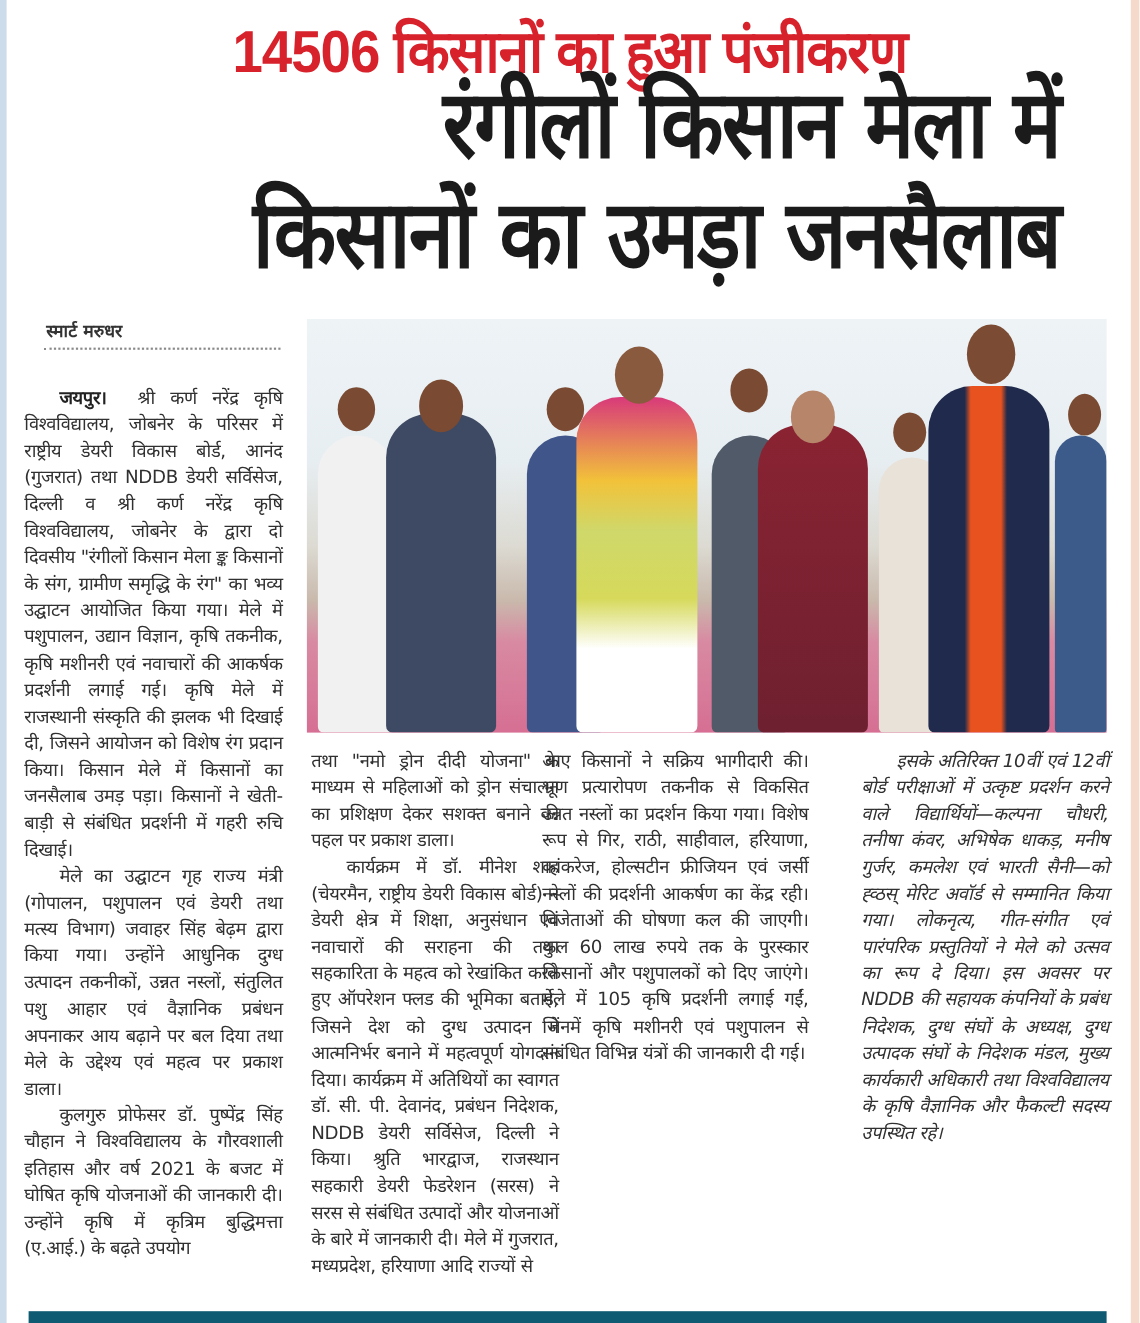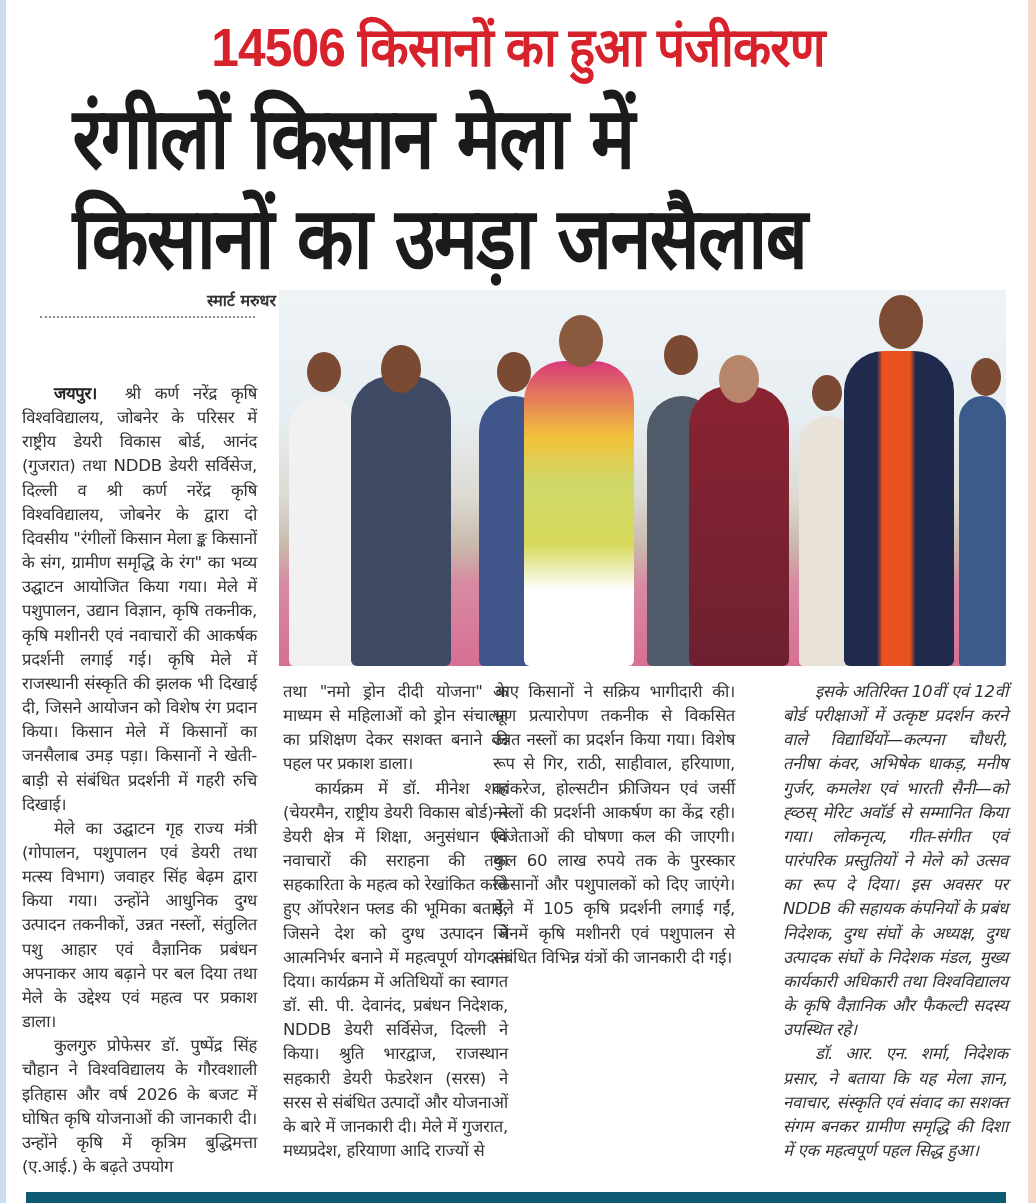--- a/index.html
+++ b/index.html
@@ -11,36 +11,36 @@
   }
   .left-strip { position:absolute; left:0; top:0; width:6px; height:1203px; background:#cddceb; }
   .right-strip { position:absolute; right:0; top:0; width:8px; height:1203px; background:#f5dacb; }
   .sub-head {
     position:absolute; left:0; width:1036px; top:14px; text-align:center;
     font-family:"Liberation Sans Narrow","Liberation Sans", sans-serif;
     font-weight:bold; font-size:54px; line-height:66px; color:#d7222c;
     letter-spacing:-1px; transform:scaleX(0.92);
   }
   .main-head {
-    position:absolute; left:0; width:1036px; top:88px; text-align:left;
+    position:absolute; left:0; width:1036px; top:64px; text-align:right;
     font-weight:bold; font-size:86px; line-height:100px; color:#1b1b1b;
     letter-spacing:-2px;
   }
   .main-head div { transform:scaleX(0.86); transform-origin:center; }
   .byline {
-    position:absolute; left:56px; width:220px; top:290px; text-align:right;
+    position:absolute; left:42px; width:220px; top:290px; text-align:left;
     font-weight:bold; font-size:16px; line-height:22px; color:#333;
   }
   .byline-rule { position:absolute; left:40px; width:215px; top:316px; border-top:2px dotted #8a8a8a; }
   .col {
     position:absolute; font-size:16.6px; line-height:24.15px; color:#303030;
     text-align:justify; letter-spacing:-0.3px;
   }
   .col p { margin:0; text-indent:32px; }
-  .col p.first { text-indent:32px;margin-top:32px; }
+  .col p.first { text-indent:32px; }
   .dateline { font-weight:bold; color:#222; }
   #col1 { left:22px; top:350px; width:235px; }
   #col2 { left:283px; top:680px; width:225px; }
   #col3 { left:493px; top:680px; width:242px; }
   #col4 { left:783px; top:680px; width:225px;font-style:italic; }
   .photo {
     position:absolute; left:279px; top:290px; width:727px; height:376px; overflow:hidden;
     background:linear-gradient(180deg,#eef3f6 0%,#e7eef2 34%,#dcdad2 55%,#c9b9ac 68%,#d88aa2 78%,#d66f93 100%);
   }
   .photo .figure { position:absolute; bottom:0; border-radius:40px 40px 6px 6px; }
@@ -59,21 +59,21 @@
   <div>रंगीलों किसान मेला में</div>
   <div>किसानों का उमड़ा जनसैलाब</div>
 </div>
 
 <div class="byline">स्मार्ट मरुधर</div>
 <div class="byline-rule"></div>
 
 <div class="col" id="col1">
   <p class="first"><span class="dateline">जयपुर।</span>&nbsp;&nbsp;<span>श्री कर्ण नरेंद्र कृषि विश्वविद्यालय, जोबनेर के परिसर में राष्ट्रीय डेयरी विकास बोर्ड, आनंद (गुजरात) तथा NDDB डेयरी सर्विसेज, दिल्ली व श्री कर्ण नरेंद्र कृषि विश्वविद्यालय, जोबनेर के द्वारा दो दिवसीय "रंगीलों किसान मेला ङ्क किसानों के संग, ग्रामीण समृद्धि के रंग" का भव्य उद्घाटन आयोजित किया गया। मेले में पशुपालन, उद्यान विज्ञान, कृषि तकनीक, कृषि मशीनरी एवं नवाचारों की आकर्षक प्रदर्शनी लगाई गई। कृषि मेले में राजस्थानी संस्कृति की झलक भी दिखाई दी, जिसने आयोजन को विशेष रंग प्रदान किया। किसान मेले में किसानों का जनसैलाब उमड़ पड़ा। किसानों ने खेती-बाड़ी से संबंधित प्रदर्शनी में गहरी रुचि दिखाई।</span></p>
   <p>मेले का उद्घाटन गृह राज्य मंत्री (गोपालन, पशुपालन एवं डेयरी तथा मत्स्य विभाग) जवाहर सिंह बेढ़म द्वारा किया गया। उन्होंने आधुनिक दुग्ध उत्पादन तकनीकों, उन्नत नस्लों, संतुलित पशु आहार एवं वैज्ञानिक प्रबंधन अपनाकर आय बढ़ाने पर बल दिया तथा मेले के उद्देश्य एवं महत्व पर प्रकाश डाला।</p>
-  <p>कुलगुरु प्रोफेसर डॉ. पुष्पेंद्र सिंह चौहान ने विश्वविद्यालय के गौरवशाली इतिहास और वर्ष 2026 के बजट में घोषित कृषि योजनाओं की जानकारी दी। उन्होंने कृषि में कृत्रिम बुद्धिमत्ता (ए.आई.) के बढ़ते उपयोग</p>
+  <p>कुलगुरु प्रोफेसर डॉ. पुष्पेंद्र सिंह चौहान ने विश्वविद्यालय के गौरवशाली इतिहास और वर्ष 2021 के बजट में घोषित कृषि योजनाओं की जानकारी दी। उन्होंने कृषि में कृत्रिम बुद्धिमत्ता (ए.आई.) के बढ़ते उपयोग</p>
 </div>
 
 <div class="photo">
 
   <div class="figure" style="left:10px;width:70px;height:270px;background:#f1f1f1;"></div>
   <div class="head" style="left:28px;top:62px;width:34px;height:40px;"></div>
   <div class="figure" style="left:72px;width:100px;height:290px;background:#3e4a63;"></div>
   <div class="head" style="left:102px;top:55px;width:40px;height:48px;"></div>
   <div class="figure" style="left:200px;width:70px;height:270px;background:#40558a;"></div>
   <div class="head" style="left:218px;top:62px;width:34px;height:40px;"></div>
@@ -95,16 +95,15 @@
   <p style="text-indent:0">तथा "नमो ड्रोन दीदी योजना" के माध्यम से महिलाओं को ड्रोन संचालन का प्रशिक्षण देकर सशक्त बनाने की पहल पर प्रकाश डाला।</p>
   <p>कार्यक्रम में डॉ. मीनेश शाह (चेयरमैन, राष्ट्रीय डेयरी विकास बोर्ड) ने डेयरी क्षेत्र में शिक्षा, अनुसंधान एवं नवाचारों की सराहना की तथा सहकारिता के महत्व को रेखांकित करते हुए ऑपरेशन फ्लड की भूमिका बताई, जिसने देश को दुग्ध उत्पादन में आत्मनिर्भर बनाने में महत्वपूर्ण योगदान दिया। कार्यक्रम में अतिथियों का स्वागत डॉ. सी. पी. देवानंद, प्रबंधन निदेशक, NDDB डेयरी सर्विसेज, दिल्ली ने किया। श्रुति भारद्वाज, राजस्थान सहकारी डेयरी फेडरेशन (सरस) ने सरस से संबंधित उत्पादों और योजनाओं के बारे में जानकारी दी। मेले में गुजरात, मध्यप्रदेश, हरियाणा आदि राज्यों से</p>
 </div>
 
 <div class="col" id="col3">
   <p style="text-indent:0">आए किसानों ने सक्रिय भागीदारी की। भ्रूण प्रत्यारोपण तकनीक से विकसित उन्नत नस्लों का प्रदर्शन किया गया। विशेष रूप से गिर, राठी, साहीवाल, हरियाणा, कांकरेज, होल्सटीन फ्रीजियन एवं जर्सी नस्लों की प्रदर्शनी आकर्षण का केंद्र रही। विजेताओं की घोषणा कल की जाएगी। कुल 60 लाख रुपये तक के पुरस्कार किसानों और पशुपालकों को दिए जाएंगे। मेले में 105 कृषि प्रदर्शनी लगाई गईं, जिनमें कृषि मशीनरी एवं पशुपालन से संबंधित विभिन्न यंत्रों की जानकारी दी गई।</p>
 </div>
 
 <div class="col" id="col4">
   <p>इसके अतिरिक्त 10वीं एवं 12वीं बोर्ड परीक्षाओं में उत्कृष्ट प्रदर्शन करने वाले विद्यार्थियों—कल्पना चौधरी, तनीषा कंवर, अभिषेक धाकड़, मनीष गुर्जर, कमलेश एवं भारती सैनी—को ह्व्ठस् मेरिट अवॉर्ड से सम्मानित किया गया। लोकनृत्य, गीत-संगीत एवं पारंपरिक प्रस्तुतियों ने मेले को उत्सव का रूप दे दिया। इस अवसर पर NDDB की सहायक कंपनियों के प्रबंध निदेशक, दुग्ध संघों के अध्यक्ष, दुग्ध उत्पादक संघों के निदेशक मंडल, मुख्य कार्यकारी अधिकारी तथा विश्वविद्यालय के कृषि वैज्ञानिक और फैकल्टी सदस्य उपस्थित रहे।</p>
-  <p>डॉ. आर. एन. शर्मा, निदेशक प्रसार, ने बताया कि यह मेला ज्ञान, नवाचार, संस्कृति एवं संवाद का सशक्त संगम बनकर ग्रामीण समृद्धि की दिशा में एक महत्वपूर्ण पहल सिद्ध हुआ।</p>
 </div>
 
 <div class="bottom-bar"></div>
 
 </body></html>

